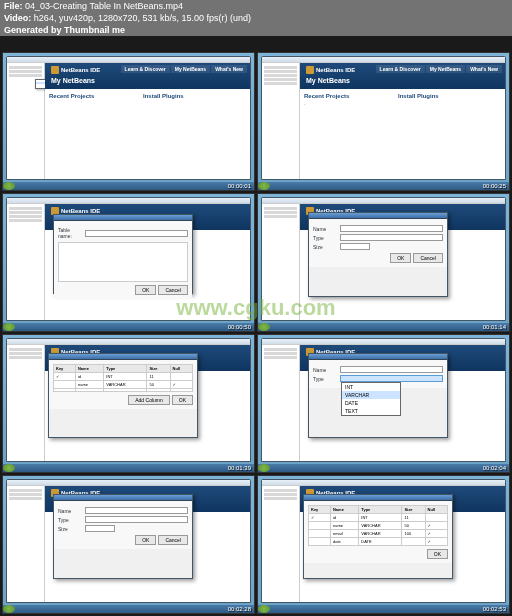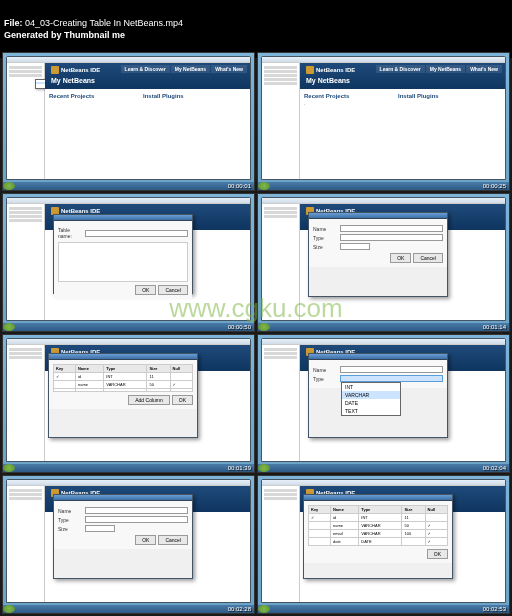--- a/index.html
+++ b/index.html
@@ -1,17 +1,17 @@
 <!DOCTYPE html>
 <html><head>
 <meta charset="utf-8">
 <style>
 *{box-sizing:border-box;margin:0;padding:0;}
 body{width:512px;height:616px;background:#1a1a1a;font-family:Arial,sans-serif;font-size:8px;overflow:hidden;position:relative;}
-.header{position:absolute;top:0;left:0;right:0;background:#000000;color:#fff;padding:17px 4px;font-size:9px;line-height:12px;}
+.header{position:absolute;top:0;left:0;right:0;background:#737373;color:#fff;padding:0 4px;font-size:9px;line-height:12px;}
 .grid{position:absolute;top:50px;left:0;right:0;bottom:0;display:grid;grid-template-columns:1fr 1fr;grid-template-rows:repeat(4,1fr);gap:2px;padding:2px;}
 .thumb{background:linear-gradient(to bottom,#7db4d8 0%,#6ba3c7 100%);border:1px solid #333;position:relative;overflow:hidden;}
 .taskbar{position:absolute;bottom:0;left:0;right:0;height:8px;background:linear-gradient(to bottom,#4a7ba8,#2e5a85);}
 .taskbar::before{content:"";position:absolute;left:0;top:0;width:12px;height:8px;background:radial-gradient(circle,#7fb84a,#5a9030);border-radius:50%;}
 .timestamp{position:absolute;bottom:1px;right:3px;color:#fff;font-size:6px;text-shadow:1px 1px 1px #000;}
 .window{position:absolute;top:3px;left:3px;right:3px;bottom:10px;background:#f0f0f0;border:1px solid #456;border-radius:2px 2px 0 0;}
 .wintitle{height:6px;background:linear-gradient(to bottom,#e8f0f8,#d0dce8);border-bottom:1px solid #ccc;}
 .sidebar{position:absolute;left:0;top:6px;bottom:0;width:38px;background:#fff;border-right:1px solid #ccc;padding:2px;}
 .sidebar-line{height:3px;background:#d8d8d8;margin:1px 0;}
 .main-area{position:absolute;left:38px;top:6px;right:0;bottom:0;background:#fff;}
@@ -31,27 +31,28 @@
 .dialog-input{flex:1;height:7px;background:#fff;border:1px solid #999;}
 .dialog-input.sel{background:#cce4ff;border-color:#5a9dd8;}
 .dialog-btns{text-align:right;margin-top:3px;}
 .dialog-btn{display:inline-block;padding:1px 6px;background:#e8e8e8;border:1px solid #999;font-size:5px;margin-left:2px;}
 .dtable{width:100%;font-size:4px;border-collapse:collapse;background:#fff;}
 .dtable th,.dtable td{border:1px solid #ccc;padding:1px 2px;text-align:left;}
 .dtable th{background:#e8e8e8;}
 .dropdown{position:absolute;background:#fff;border:1px solid #666;top:16px;left:28px;width:36px;box-shadow:1px 1px 3px rgba(0,0,0,0.3);}
 .dd-item{padding:1px 3px;font-size:5px;}
 .dd-item.hl{background:#cce4ff;}
-.watermark{position:absolute;top:50%;left:50%;transform:translate(-50%,-50%);font-size:26px;color:rgba(120,180,60,0.5);font-weight:normal;pointer-events:none;z-index:100;}
+.watermark{position:absolute;top:50%;left:50%;transform:translate(-50%,-50%);font-size:22px;color:rgba(120,180,60,0.5);font-weight:bold;pointer-events:none;z-index:100;}
 </style>
 </head>
 <body>
 
 <div class="header">
   <div><b>File:</b> <span>04_03-Creating Table In NetBeans.mp4</span></div>
+  <div><b>Video:</b> <span>h264, yuv420p, 1280x720, 531 kb/s, 15.00 fps(r) (und)</span></div>
   <div><b>Generated by Thumbnail me</b></div>
 </div>
 
 <div class="watermark">www.cgku.com</div>
 
 <div class="grid">
 
   <div class="thumb">
     <div class="window">
       <div class="wintitle"></div>

